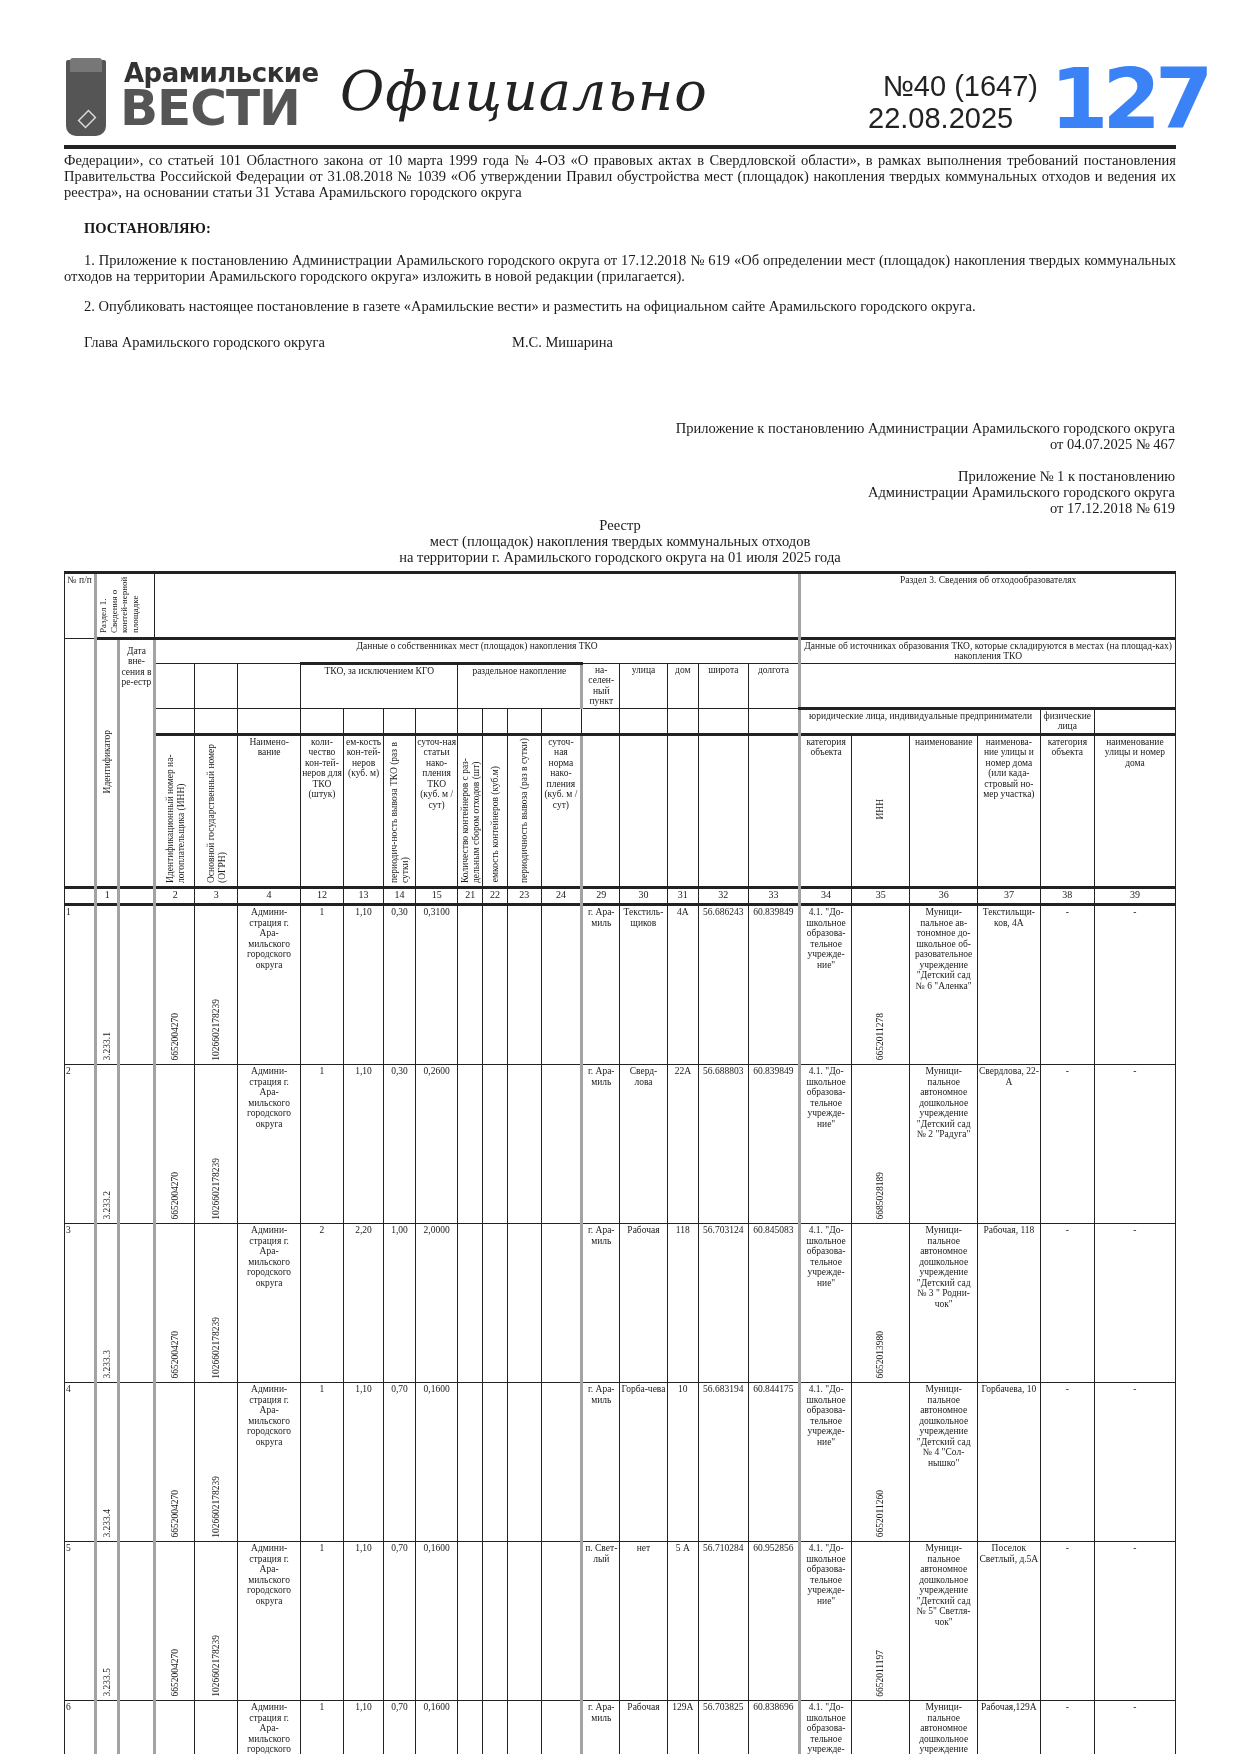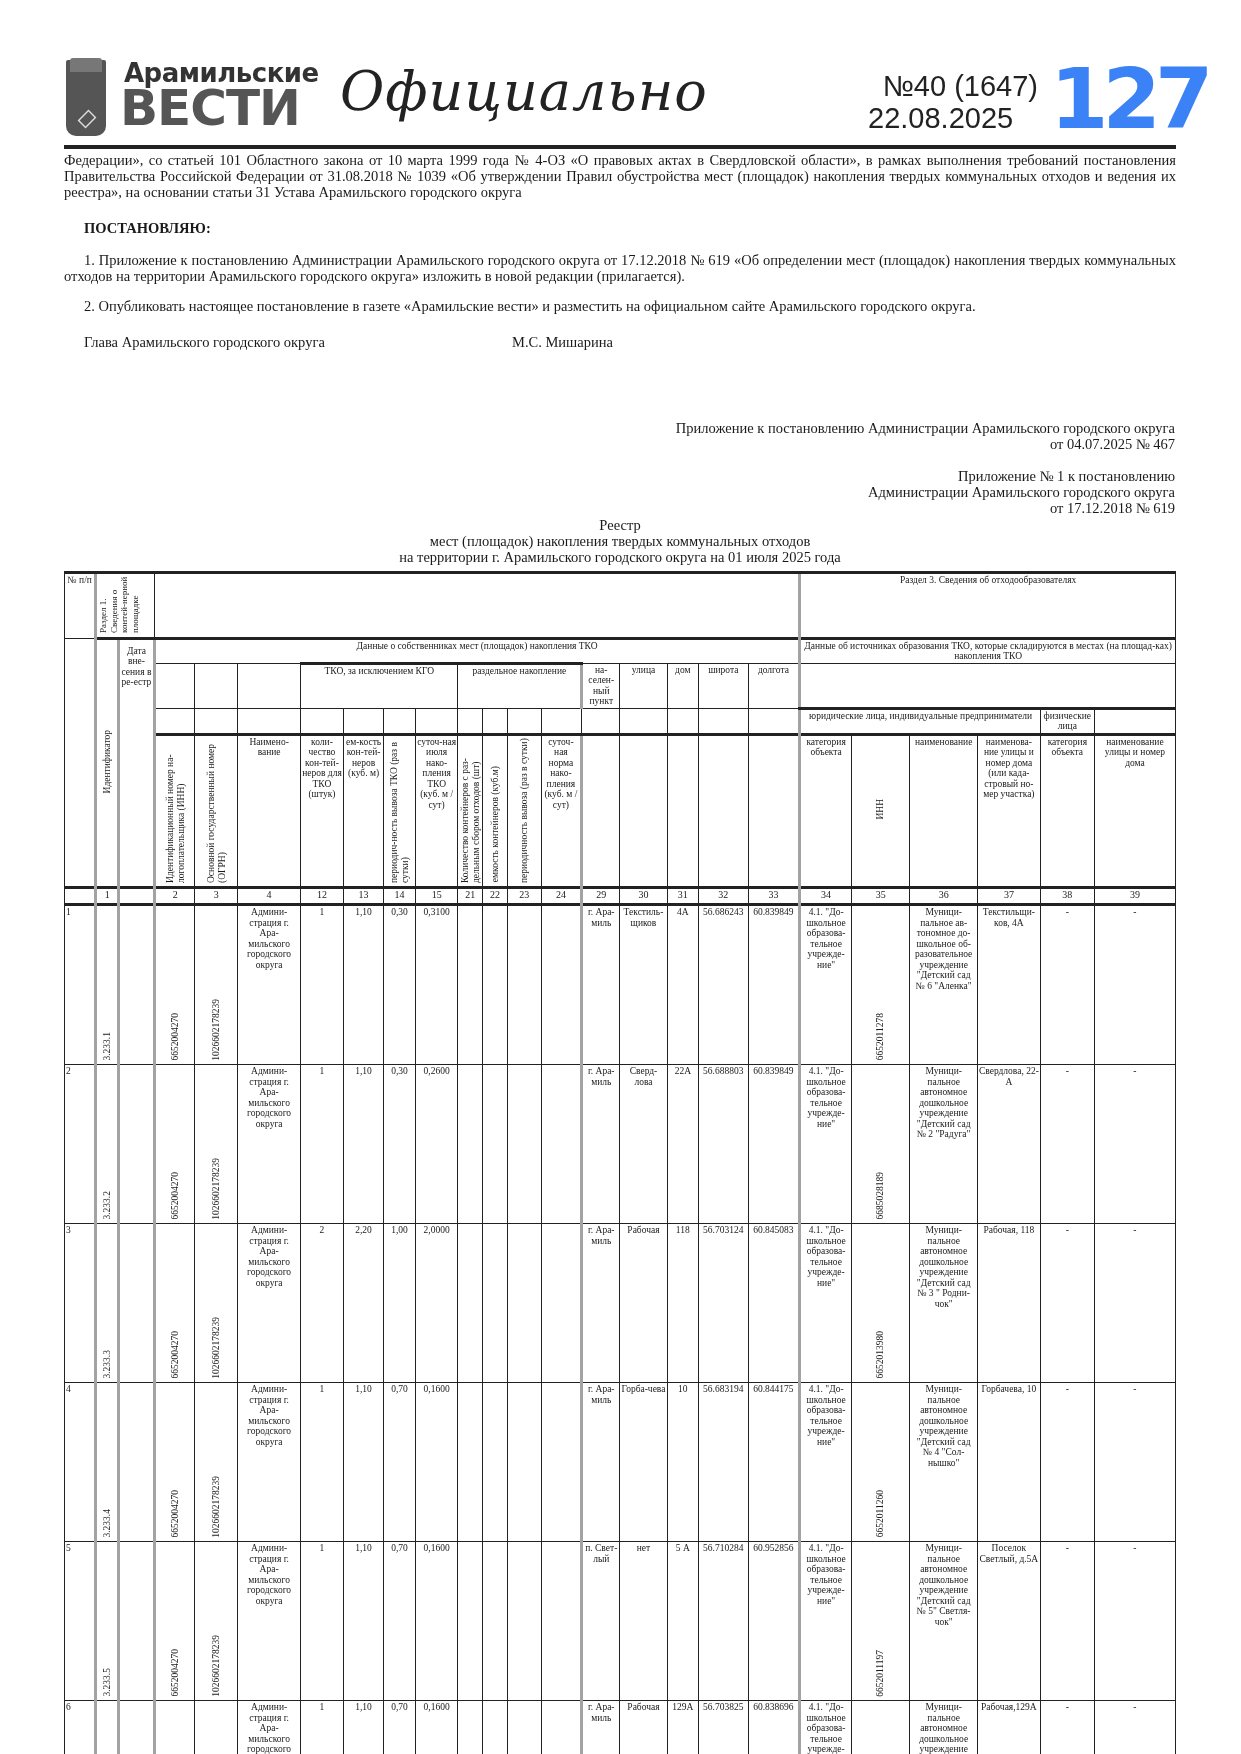--- a/index.html
+++ b/index.html
@@ -151,21 +151,21 @@
       <td>физические лица</td>
       <td></td>
     </tr>
     <tr style="height:150px">
       <td class="thick-l thick-t vt"><span class="vert" style="white-space:normal;height:146px">Идентификационный номер на-логоплательщика (ИНН)</span></td>
       <td class="thick-t vt"><span class="vert" style="white-space:normal;height:146px">Основной государственный номер (ОГРН)</span></td>
       <td class="thick-t">Наимено-вание</td>
       <td class="thick-t">коли-чество кон-тей-неров для ТКО (штук)</td>
       <td class="thick-t">ем-кость кон-тей-неров (куб. м)</td>
       <td class="thick-t vt"><span class="vert" style="white-space:normal;height:146px">периодич-ность вывоза ТКО (раз в сутки)</span></td>
-      <td class="thick-t">суточ-ная июля нако-пления ТКО (куб. м /сут)</td>
+      <td class="thick-t">суточ-ная статьи нако-пления ТКО (куб. м /сут)</td>
       <td class="thick-t vt"><span class="vert" style="white-space:normal;height:146px">Количество контейнеров с раз-дельным сбором отходов (шт)</span></td>
       <td class="thick-t vt"><span class="vert">емкость контейнеров (куб.м)</span></td>
       <td class="thick-t vt"><span class="vert" style="white-space:normal;height:146px">периодичность вывоза (раз в сутки)</span></td>
       <td class="thick-t">суточ-ная норма нако-пления (куб. м /сут)</td>
       <td class="thick-l thick-t"></td>
       <td class="thick-t"></td>
         <td class="thick-t"></td>
         <td class="thick-t"></td>
         <td class="thick-t"></td>
       <td class="thick-l thick-t">категория объекта</td>

